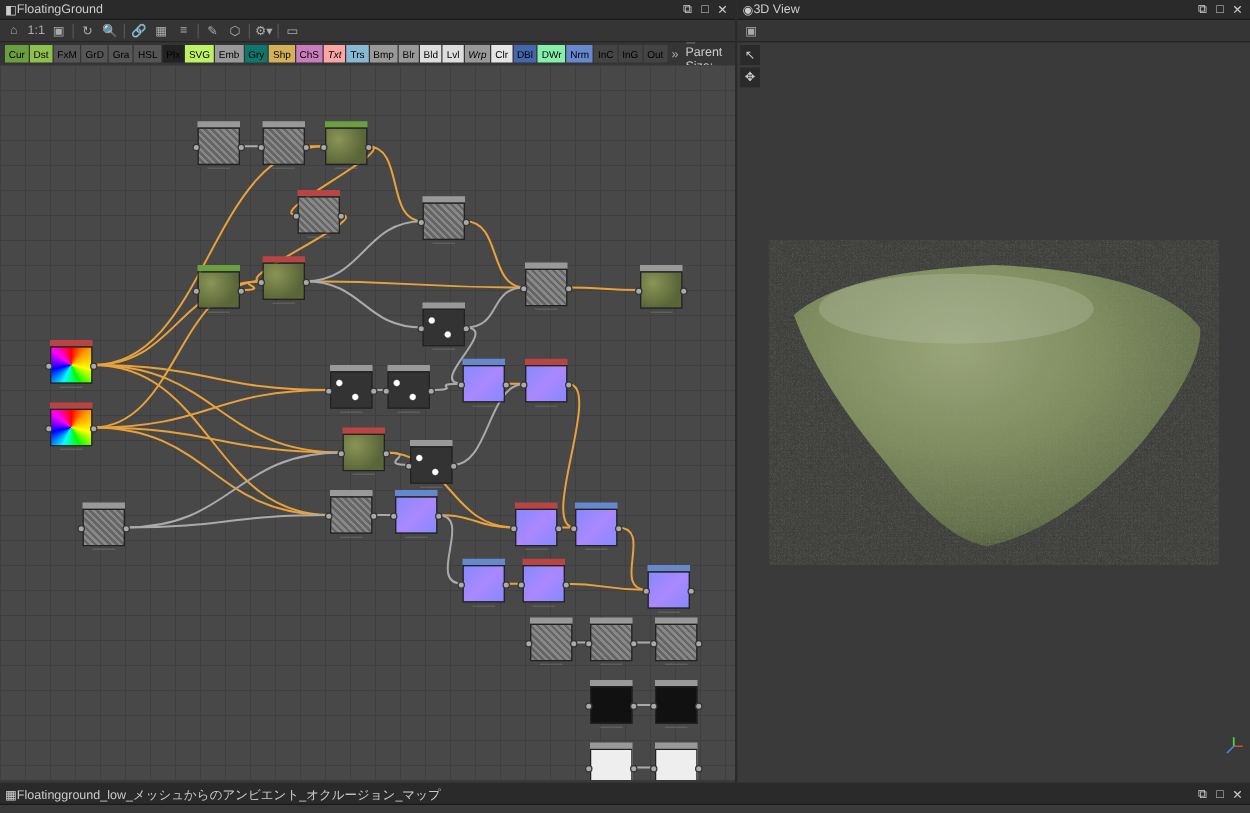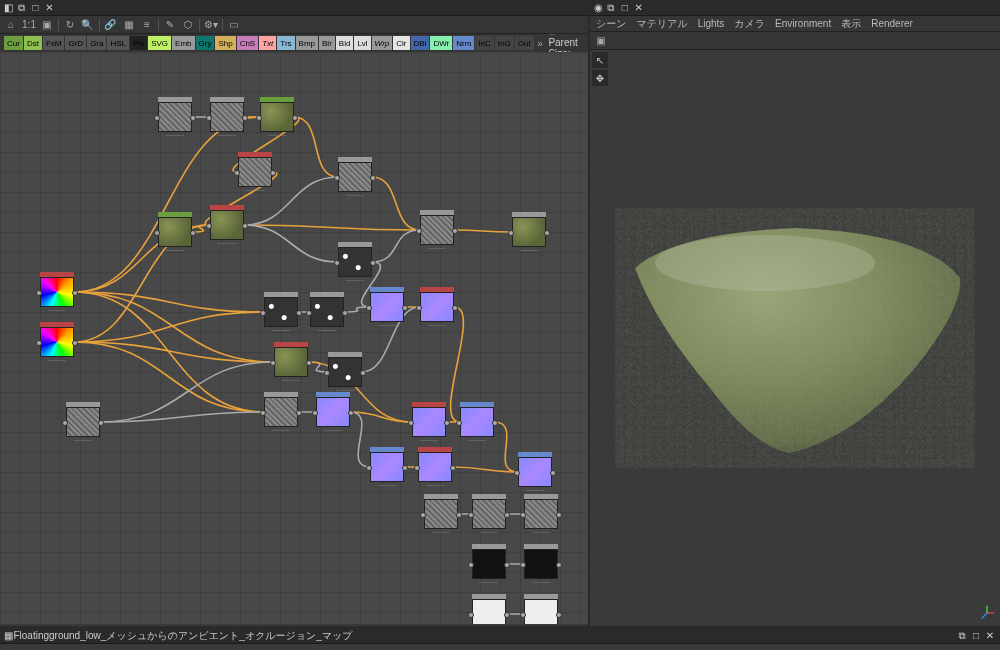--- a/index.html
+++ b/index.html
@@ -32,20 +32,21 @@
 .side-tool{width:16px;height:16px;background:#2a2a2a;display:flex;align-items:center;justify-content:center;cursor:pointer}
 .vp-widget{position:absolute;right:4px;bottom:4px;width:18px;height:18px;cursor:pointer}
 .expand{margin-left:4px;cursor:pointer}
 </style>
 </head>
 <body>
 
 <div id="p1" class="panel">
   <div class="panel-header">
     <span>◧</span>
+    <span class="panel-title">FloatingGround</span>
     <span class="hdr-ico">⧉</span>
     <span class="hdr-ico">□</span>
     <span class="hdr-ico">✕</span>
   </div>
   <div class="toolbar">
     <span class="tb-btn">⌂</span>
     <span class="tb-btn">1:1</span>
     <span class="tb-btn">▣</span>
     <span class="tb-sep"></span>
     <span class="tb-btn">↻</span>
@@ -365,33 +366,25 @@
         <div class="node-thumb" style="background:#eee"></div>
         <div class="port" style="left: -4px; top: 18px;"></div>
         <div class="port" style="right: -4px; top: 18px;"></div>
       </div>
     </div>
 </div>
 
 <div id="p2" class="panel">
   <div class="panel-header">
     <span>◉</span>
+    <span class="panel-title">3D View</span>
     <span class="hdr-ico">⧉</span>
     <span class="hdr-ico">□</span>
     <span class="hdr-ico">✕</span>
   </div>
-  <div class="menubar" id="v3menu">
-      <span class="menu-item">シーン</span>
-      <span class="menu-item">マテリアル</span>
-      <span class="menu-item">Lights</span>
-      <span class="menu-item">カメラ</span>
-      <span class="menu-item">Environment</span>
-      <span class="menu-item">表示</span>
-      <span class="menu-item">Renderer</span>
-    </div>
   <div class="toolbar">
     <span class="tb-btn">▣</span>
   </div>
   <div class="viewport">
     <div class="side-tools">
       <div class="side-tool">↖</div>
       <div class="side-tool">✥</div>
     </div>
     <svg class="mesh" width="360" height="260" viewBox="0 0 360 260">
       <defs>

